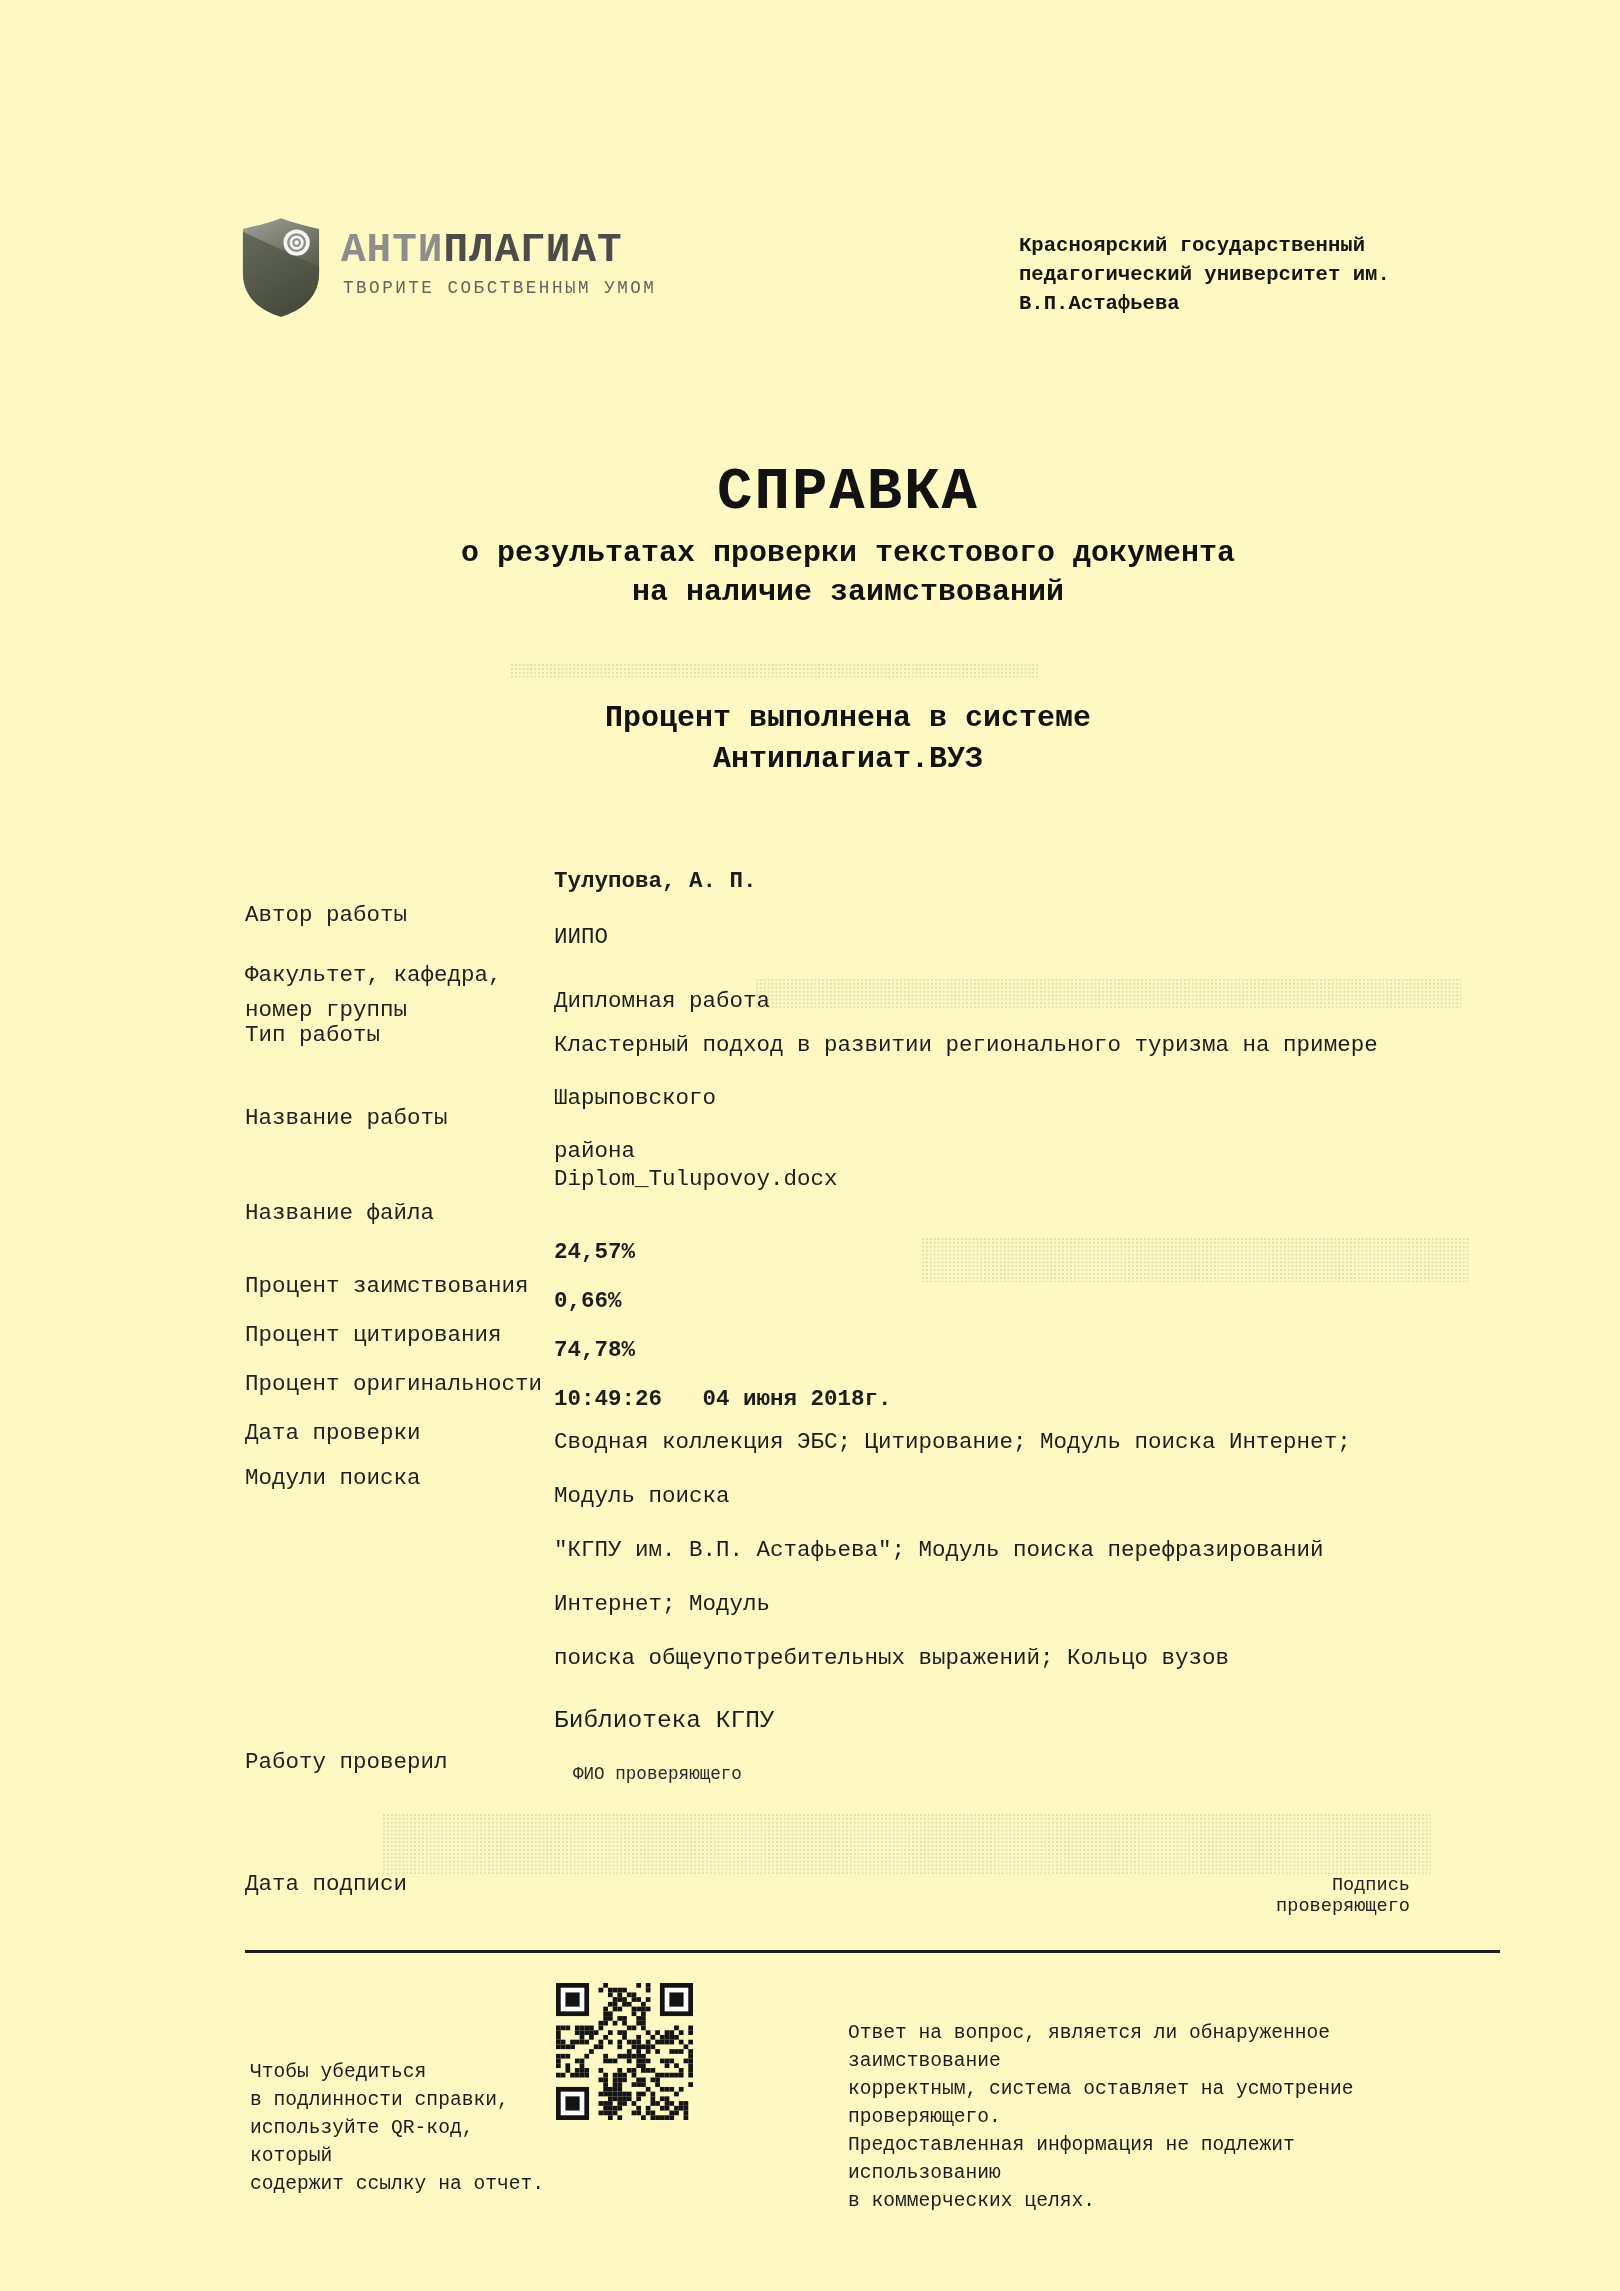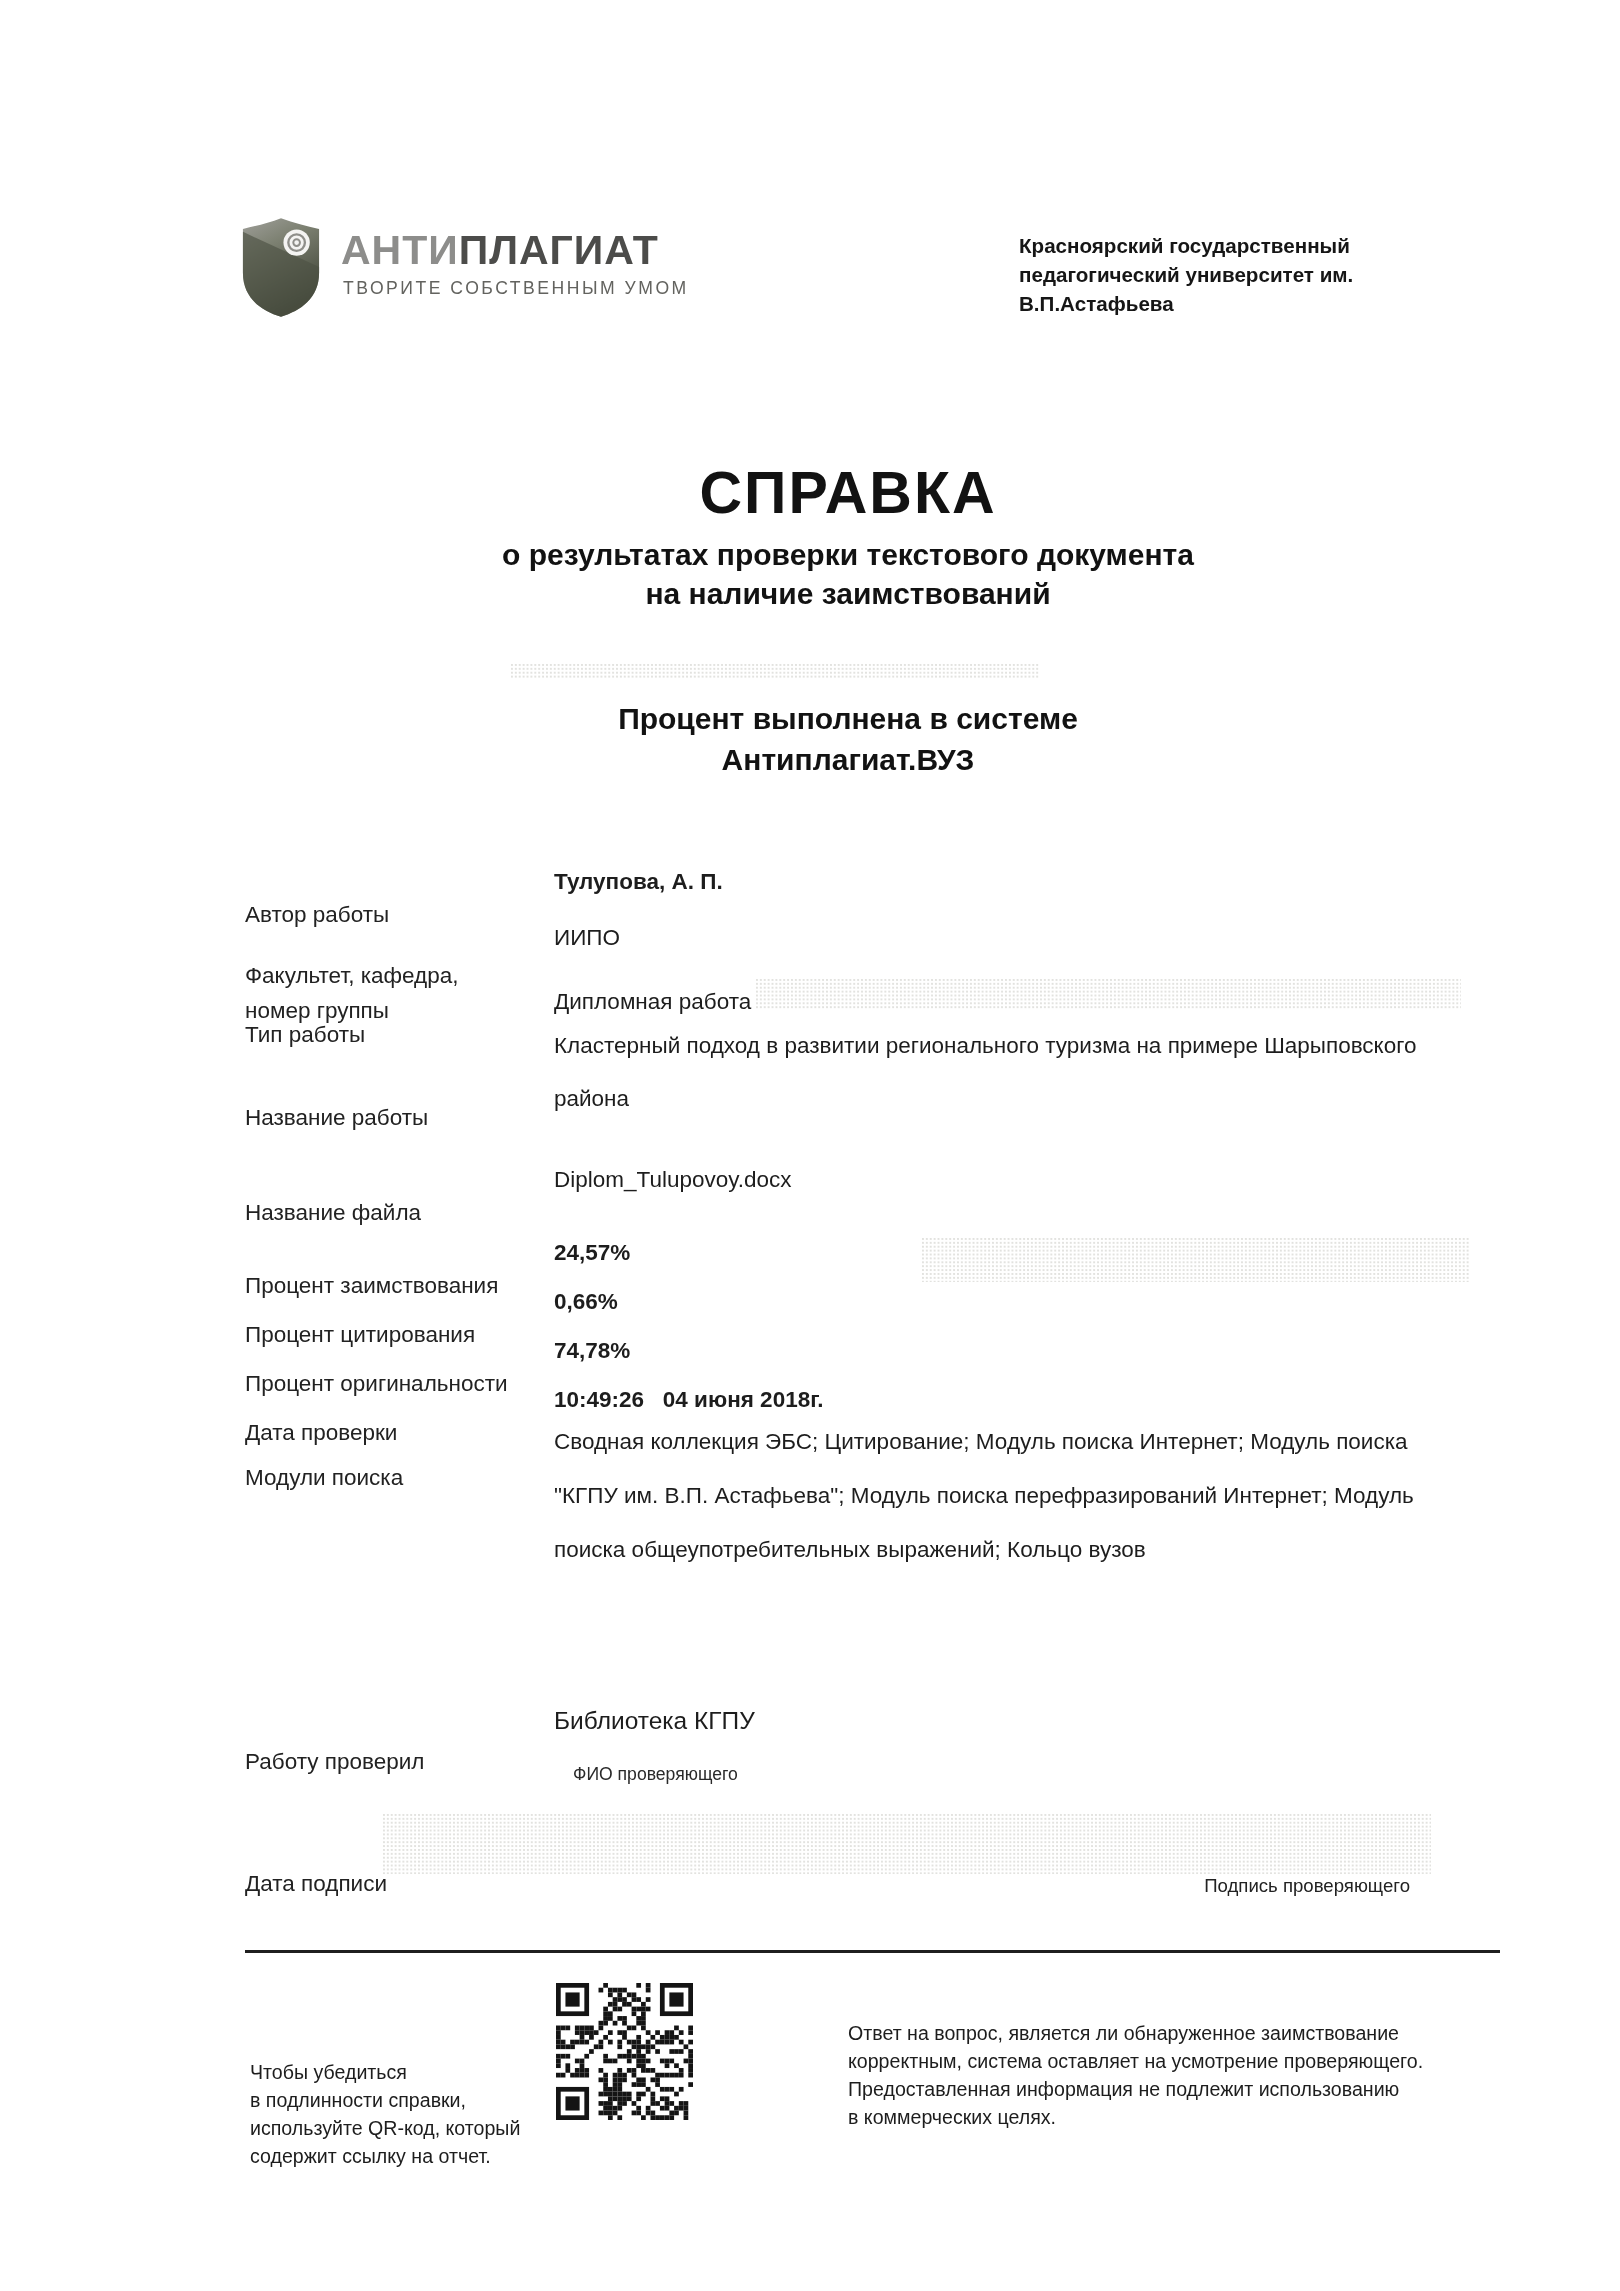--- a/index.html
+++ b/index.html
@@ -1,19 +1,19 @@
 <!DOCTYPE html>
 <html><head>
 <meta charset="utf-8">
 <style>
   html,body { margin:0; padding:0; background:#e8e8e8; }
   .page {
     position:relative; width:1620px; height:2292px; margin:0 auto;
-    background:#ffffff; overflow:hidden;
-    font-family:Liberation Sans, sans-serif; color:#1b1b1b;
+    background:#fef9c3; overflow:hidden;
+    font-family:Liberation Mono, monospace; color:#1b1b1b;
   }
   .abs { position:absolute; }
 
   
   .brand-name { font-size:41px; font-weight:bold; letter-spacing:1px; }
   .brand-name .lt { color:#8d8d8b; }
   .brand-name .dk { color:#4c4c4a; }
   .brand-tagline { font-size:17.6px; color:#63635f; letter-spacing:2.5px; }
   .university { font-size:20.6px; font-weight:bold; line-height:29px; white-space:pre-line; color:#161616; }
 

